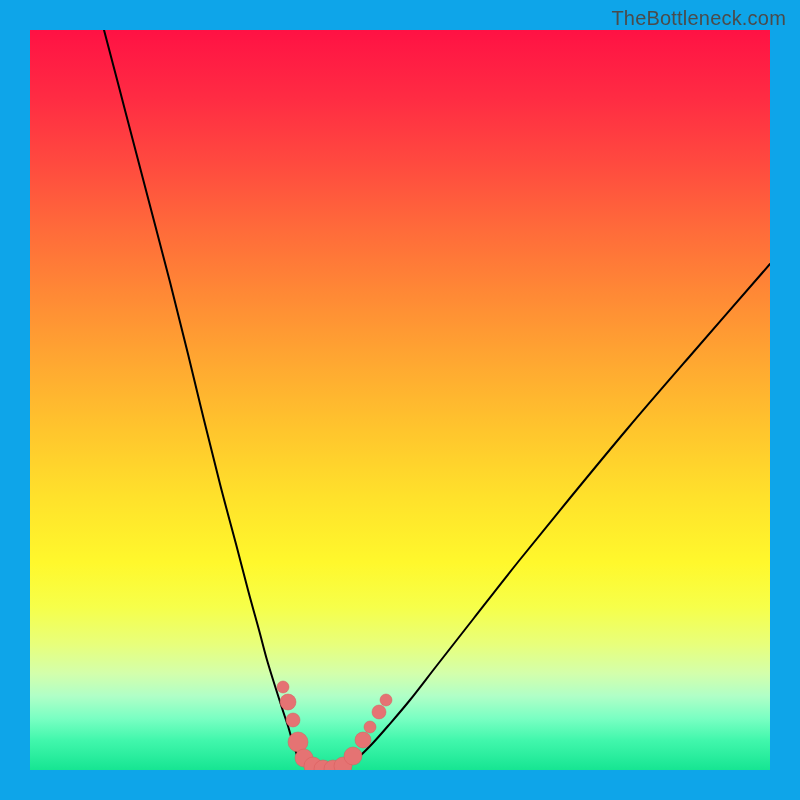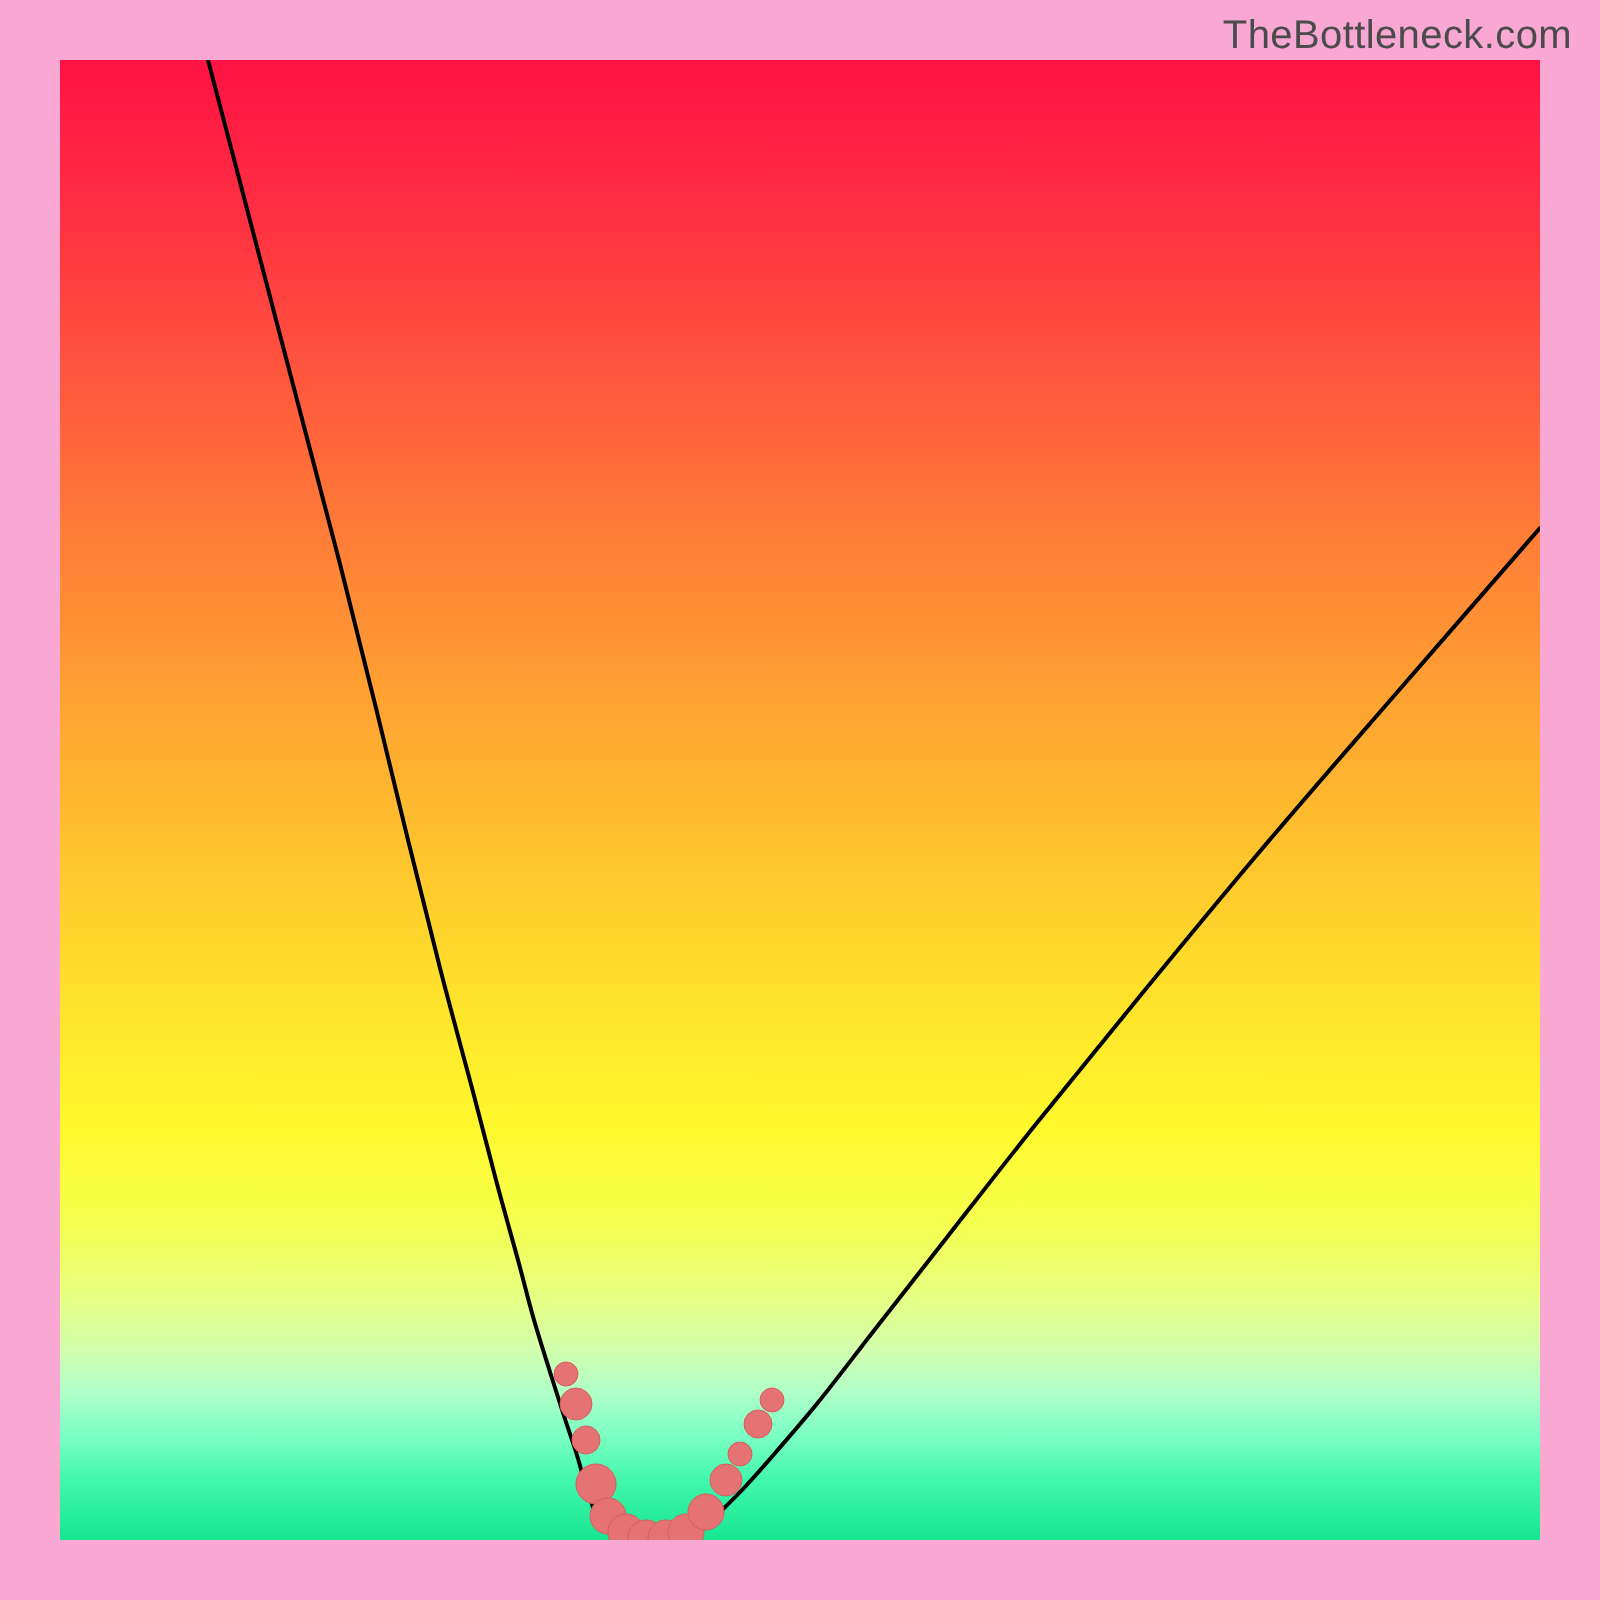--- a/index.html
+++ b/index.html
@@ -8,21 +8,21 @@
     width: 800px;
     height: 800px;
     overflow: hidden;
     background: #000;
     font-family: Arial, Helvetica, sans-serif;
   }
   .frame {
     position: relative;
     width: 800px;
     height: 800px;
-    background: #f9a8d4;
+    background: #0ea5e9;
   }
   .plot {
     position: absolute;
     left: 30px;
     top: 30px;
     width: 740px;
     height: 740px;
     background: linear-gradient(to bottom,
       #ff1244 0%,
       #ff2b43 9%,

